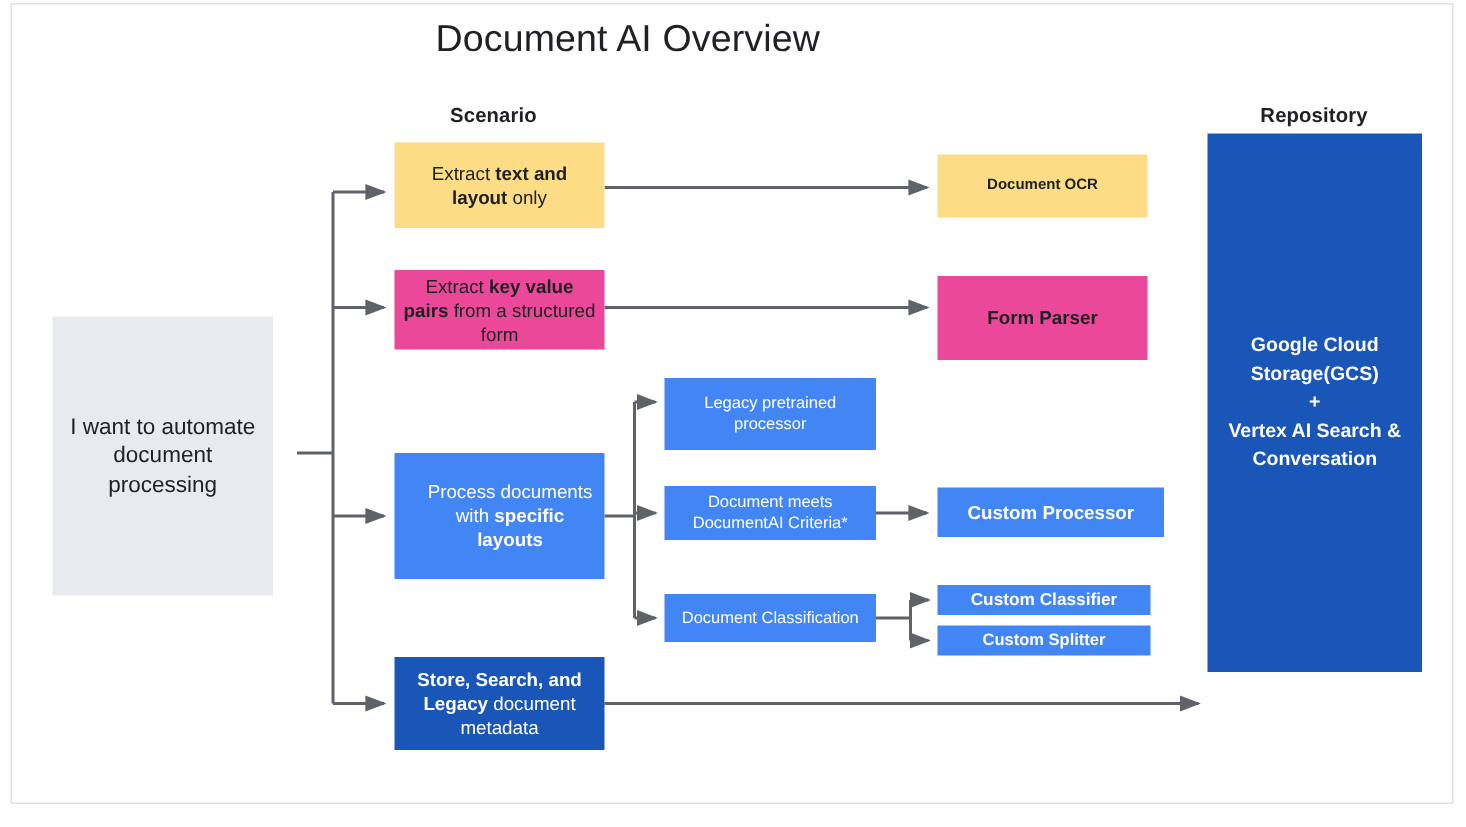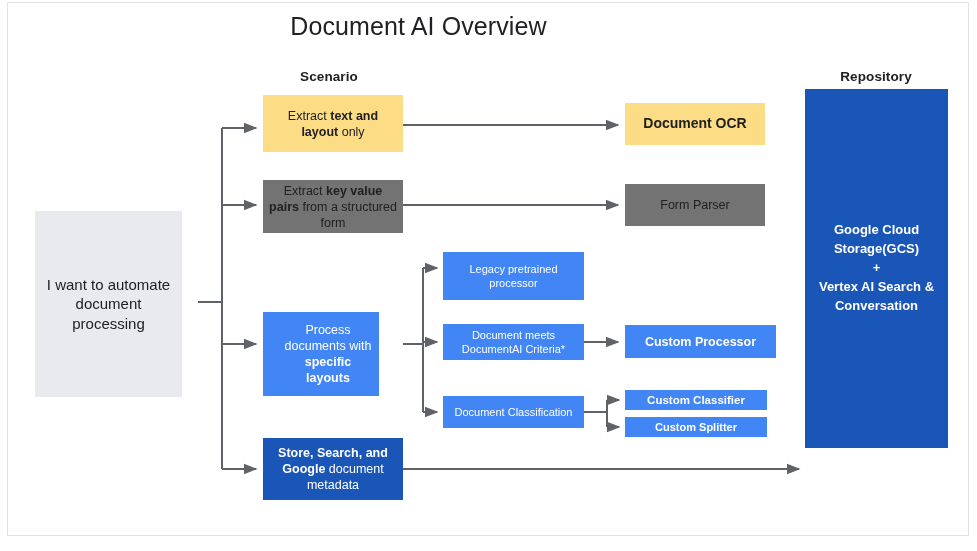--- a/index.html
+++ b/index.html
@@ -62,37 +62,37 @@
     box-sizing: border-box;
     line-height: 1.28;
     padding: 2px 6px;
   }
   .node .txt { display: block; width: 100%; }
   .node b { font-weight: 700; }
 
   
   .c-gray   { background: #e8eaed; color: #202124; }
   .c-yellow { background: #fcdd86; color: #202124; }
-  .c-green  { background: #737373; color: #202124; }
+  .c-green  { background: #ec4899; color: #202124; }
   .c-blue   { background: #4285f4; color: #ffffff; }
   .c-dblue  { background: #1a56b8; color: #ffffff; }
 
   
   #n-source  { left: 35px;  top: 211px; width: 147px; height: 186px; font-size: 15px; font-weight: 400; }
   #n-sc-ocr  { left: 263px; top: 95px;  width: 140px; height: 57px;  font-size: 12.5px; }
   #n-sc-form { left: 263px; top: 180px; width: 140px; height: 53px;  font-size: 12.5px; }
-  #n-sc-proc { left: 263px; top: 312px; width: 116px; height: 84px;  font-size: 12.5px; padding-left: 20px; }
+  #n-sc-proc { left: 263px; top: 302px; width: 140px; height: 84px;  font-size: 12.5px; padding-left: 20px; }
   #n-sc-store{ left: 263px; top: 438px; width: 140px; height: 62px;  font-size: 12.5px; }
 
   #n-legacy  { left: 443px; top: 252px; width: 141px; height: 48px; font-size: 11px; }
   #n-criteria{ left: 443px; top: 324px; width: 141px; height: 36px; font-size: 11px; }
   #n-classif { left: 443px; top: 396px; width: 141px; height: 32px; font-size: 11px; }
 
-  #n-pr-ocr  { left: 625px; top: 103px; width: 140px; height: 42px; font-size: 14px; font-weight: 700; }
-  #n-pr-form { left: 625px; top: 184px; width: 140px; height: 42px; font-size: 12.5px; font-weight: 400; }
+  #n-pr-ocr  { left: 625px; top: 103px; width: 140px; height: 42px; font-size: 10px; font-weight: 700; }
+  #n-pr-form { left: 625px; top: 184px; width: 140px; height: 56px; font-size: 12.5px; font-weight: 700; }
   #n-pr-cust { left: 625px; top: 325px; width: 151px; height: 33px; font-size: 12.5px; font-weight: 700; }
   #n-pr-clas { left: 625px; top: 390px; width: 142px; height: 20px; font-size: 11.5px; font-weight: 700; }
   #n-pr-spl  { left: 625px; top: 417px; width: 142px; height: 20px; font-size: 11px; font-weight: 700; }
 
   #n-repo    { left: 805px; top: 89px; width: 143px; height: 359px; font-size: 13px; font-weight: 700; line-height: 1.45; }
 
   #wires { position: absolute; left: 0; top: 0; width: 977px; height: 551px; pointer-events: none; }
 </style>
 </head>
 <body>
@@ -151,21 +151,21 @@
   <div class="node c-yellow" id="n-sc-ocr">
     <span class="txt">Extract <b>text and layout</b> only</span>
   </div>
   <div class="node c-green" id="n-sc-form">
     <span class="txt">Extract <b>key value pairs</b> from a structured form</span>
   </div>
   <div class="node c-blue" id="n-sc-proc">
     <span class="txt">Process documents with <b>specific layouts</b></span>
   </div>
   <div class="node c-dblue" id="n-sc-store">
-    <span class="txt"><b>Store, Search, and Google</b> document metadata</span>
+    <span class="txt"><b>Store, Search, and Legacy</b> document metadata</span>
   </div>
 
   <div class="node c-blue" id="n-legacy">
     <span class="txt">Legacy pretrained processor</span>
   </div>
   <div class="node c-blue" id="n-criteria">
     <span class="txt">Document meets DocumentAI Criteria*</span>
   </div>
   <div class="node c-blue" id="n-classif">
     <span class="txt">Document Classification</span>

